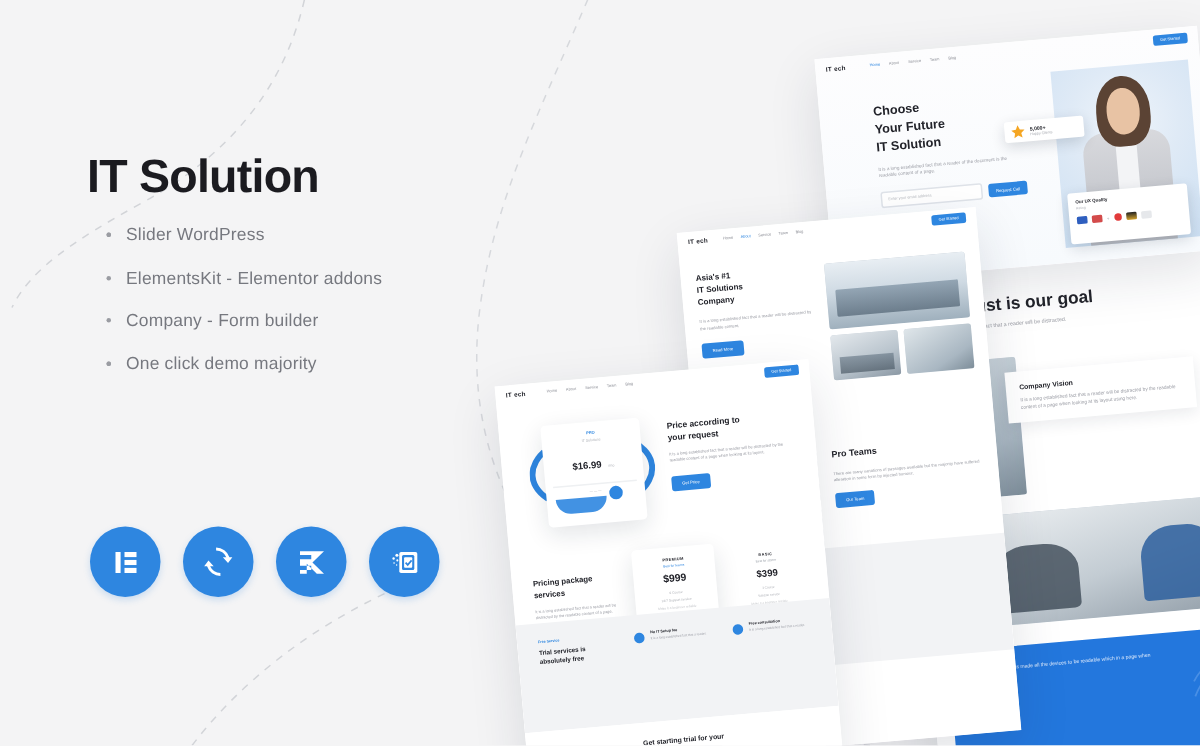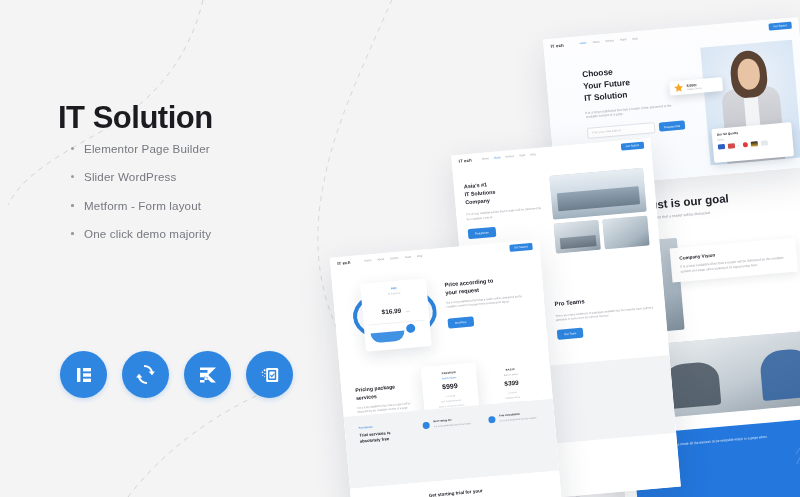--- a/index.html
+++ b/index.html
@@ -119,24 +119,24 @@
     <path d="M205,-10 C192,60 150,105 95,135 C48,161 20,180 8,205" fill="none" stroke="#d2d4d8" stroke-width="1" stroke-dasharray="5 5"></path>
     <path d="M8,205 C60,300 140,380 250,440 C330,484 400,494 470,497" fill="none" stroke="#d2d4d8" stroke-width="1" stroke-dasharray="5 5" opacity="0"></path>
     <path d="M128,497 C160,455 205,420 258,395" fill="none" stroke="#d2d4d8" stroke-width="1" stroke-dasharray="5 5"></path>
     <path d="M396,-10 C362,70 330,130 320,205 C309,290 340,360 405,420 C455,466 520,490 580,497" fill="none" stroke="#d6d8dc" stroke-width="1" stroke-dasharray="5 5"></path>
     <path d="M470,497 C530,470 572,430 598,380" fill="none" stroke="#d6d8dc" stroke-width="1" stroke-dasharray="5 5" opacity="0"></path>
   </svg>
 
   <div class="promo">
     <h1 class="promo-title">IT Solution</h1>
     <ul class="feature-list">
-      <li><span class="bullet"></span><span>Elementor Page Builder</span></li>
+      <li><span class="bullet"></span></li>
       <li><span class="bullet"></span><span>Slider WordPress</span></li>
-      <li><span class="bullet"></span></li>
-      <li><span class="bullet"></span><span>Metform - Form layout</span></li>
+      <li><span class="bullet"></span><span>ElementsKit - Elementor addons</span></li>
+      <li><span class="bullet"></span><span>Company - Form builder</span></li>
       <li><span class="bullet"></span></li>
       <li><span class="bullet"></span><span>One click demo majority</span></li>
     </ul>
   </div>
 
   <div class="badges">
 
     <div class="badge">
       <svg width="22" height="22" viewBox="0 0 22 22">
         <rect x="4" y="4" width="3.4" height="14" fill="#fff"></rect>

